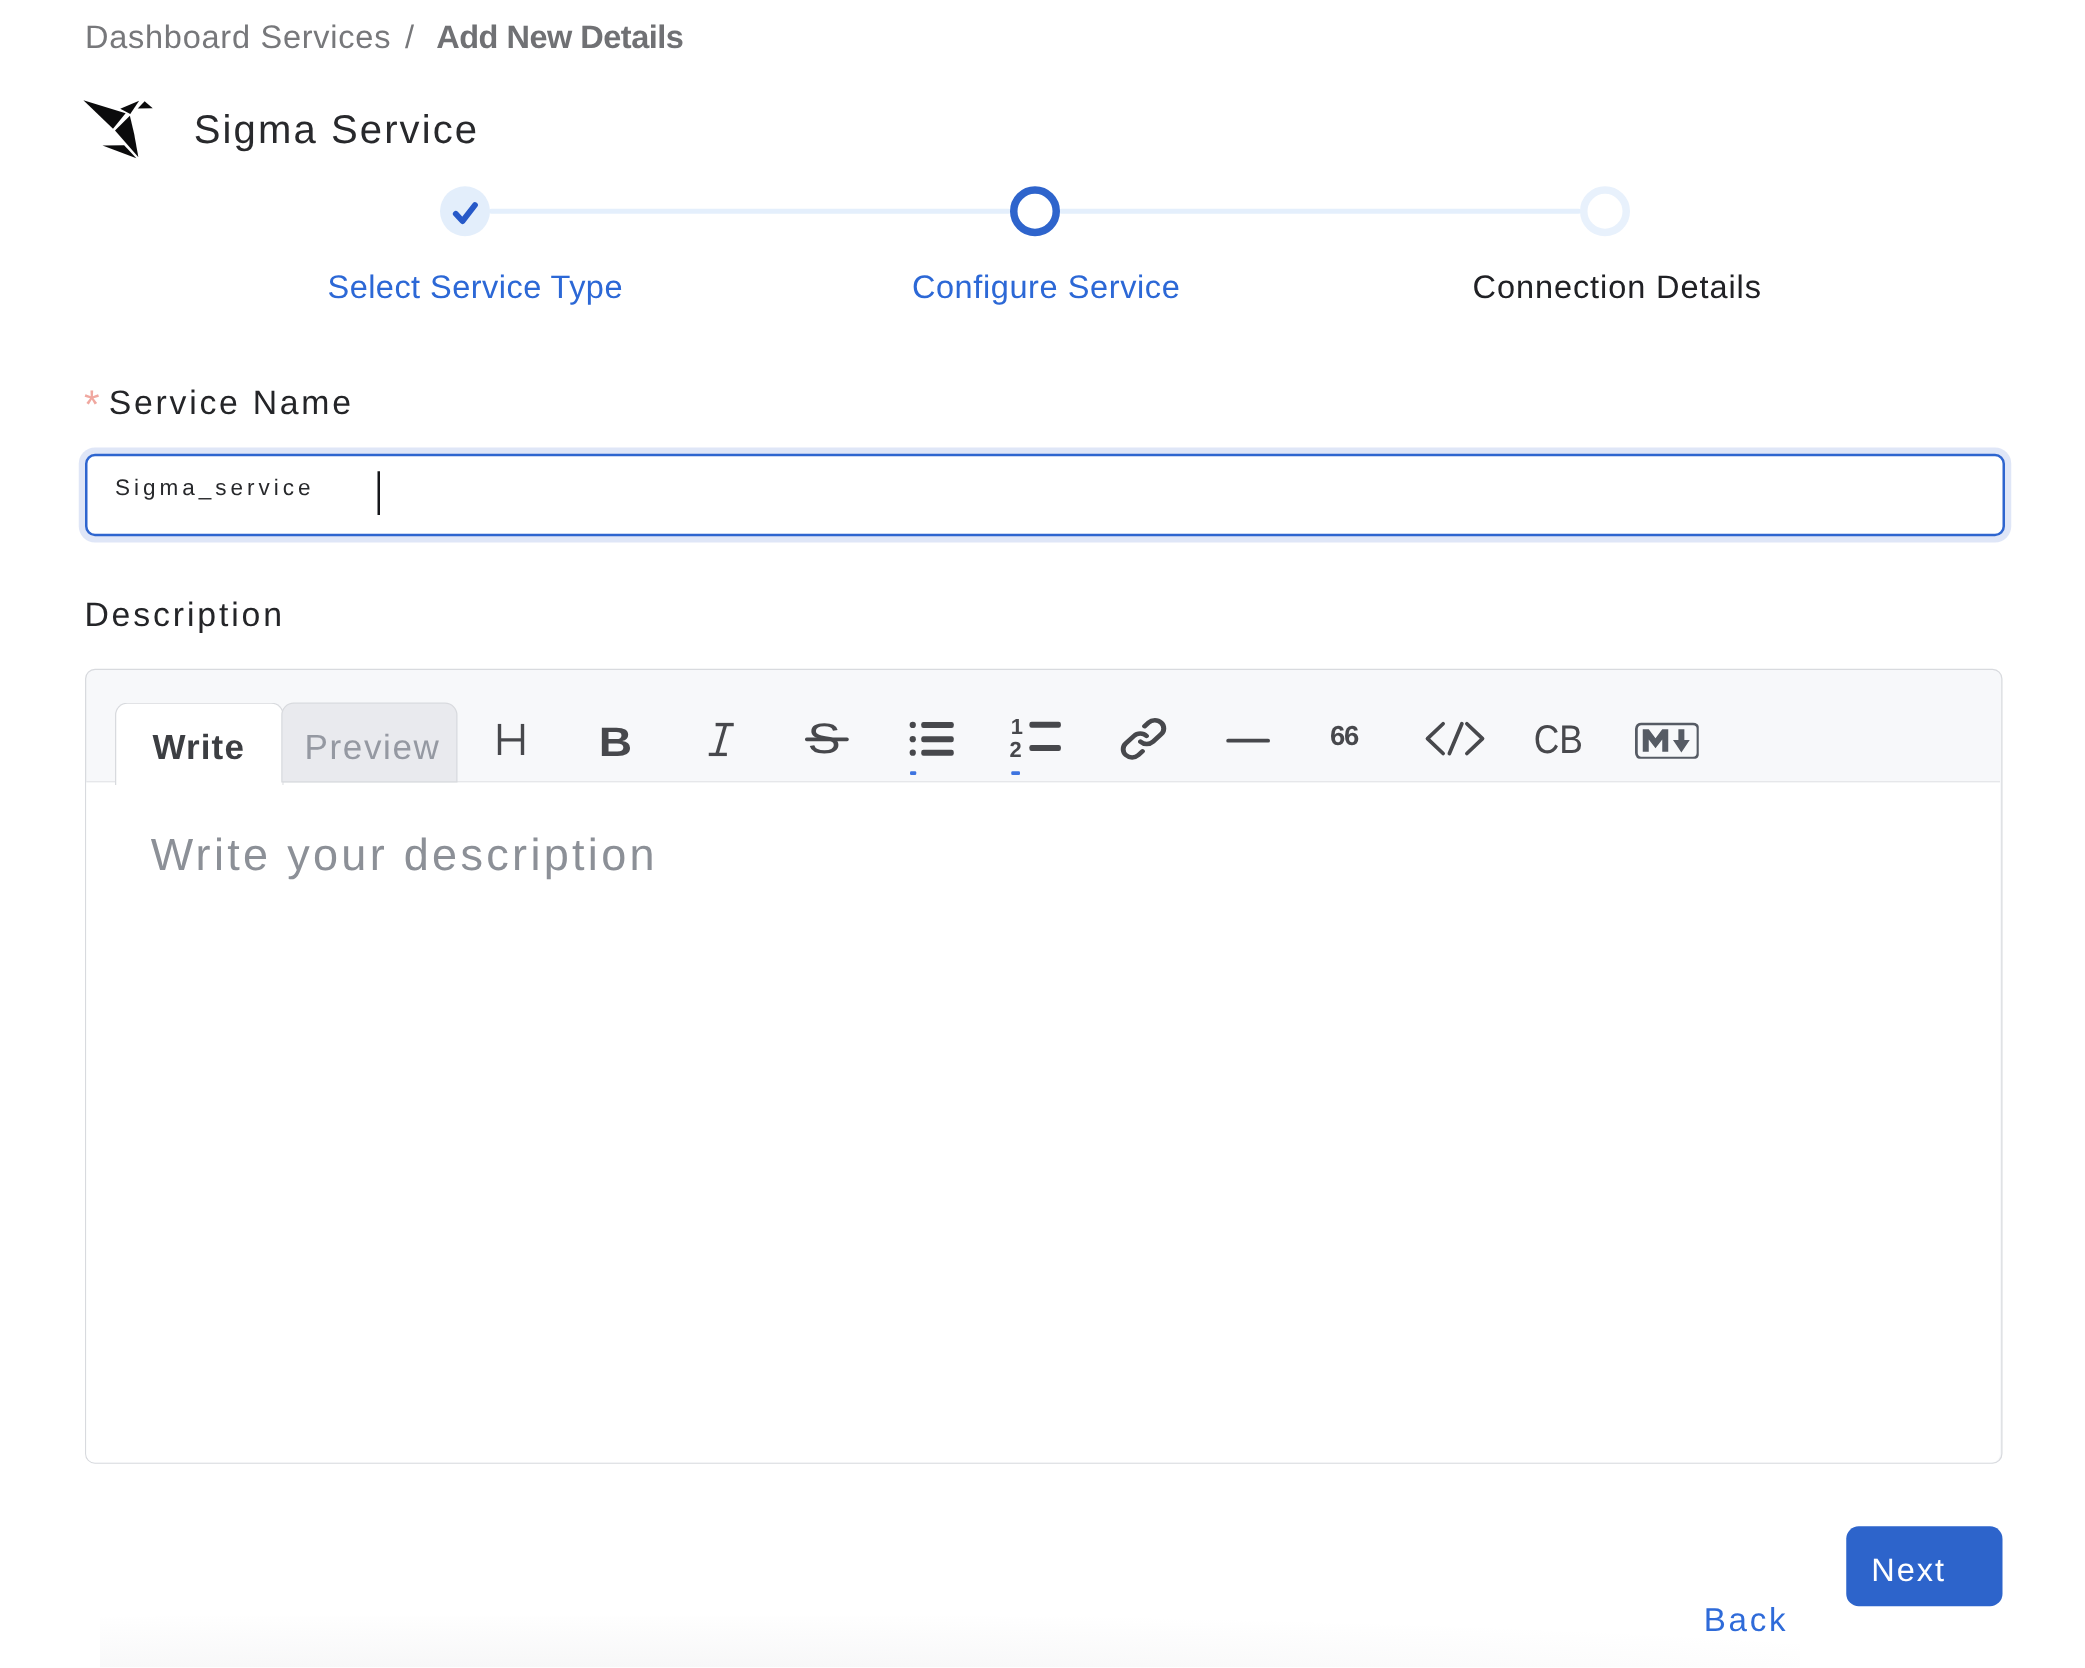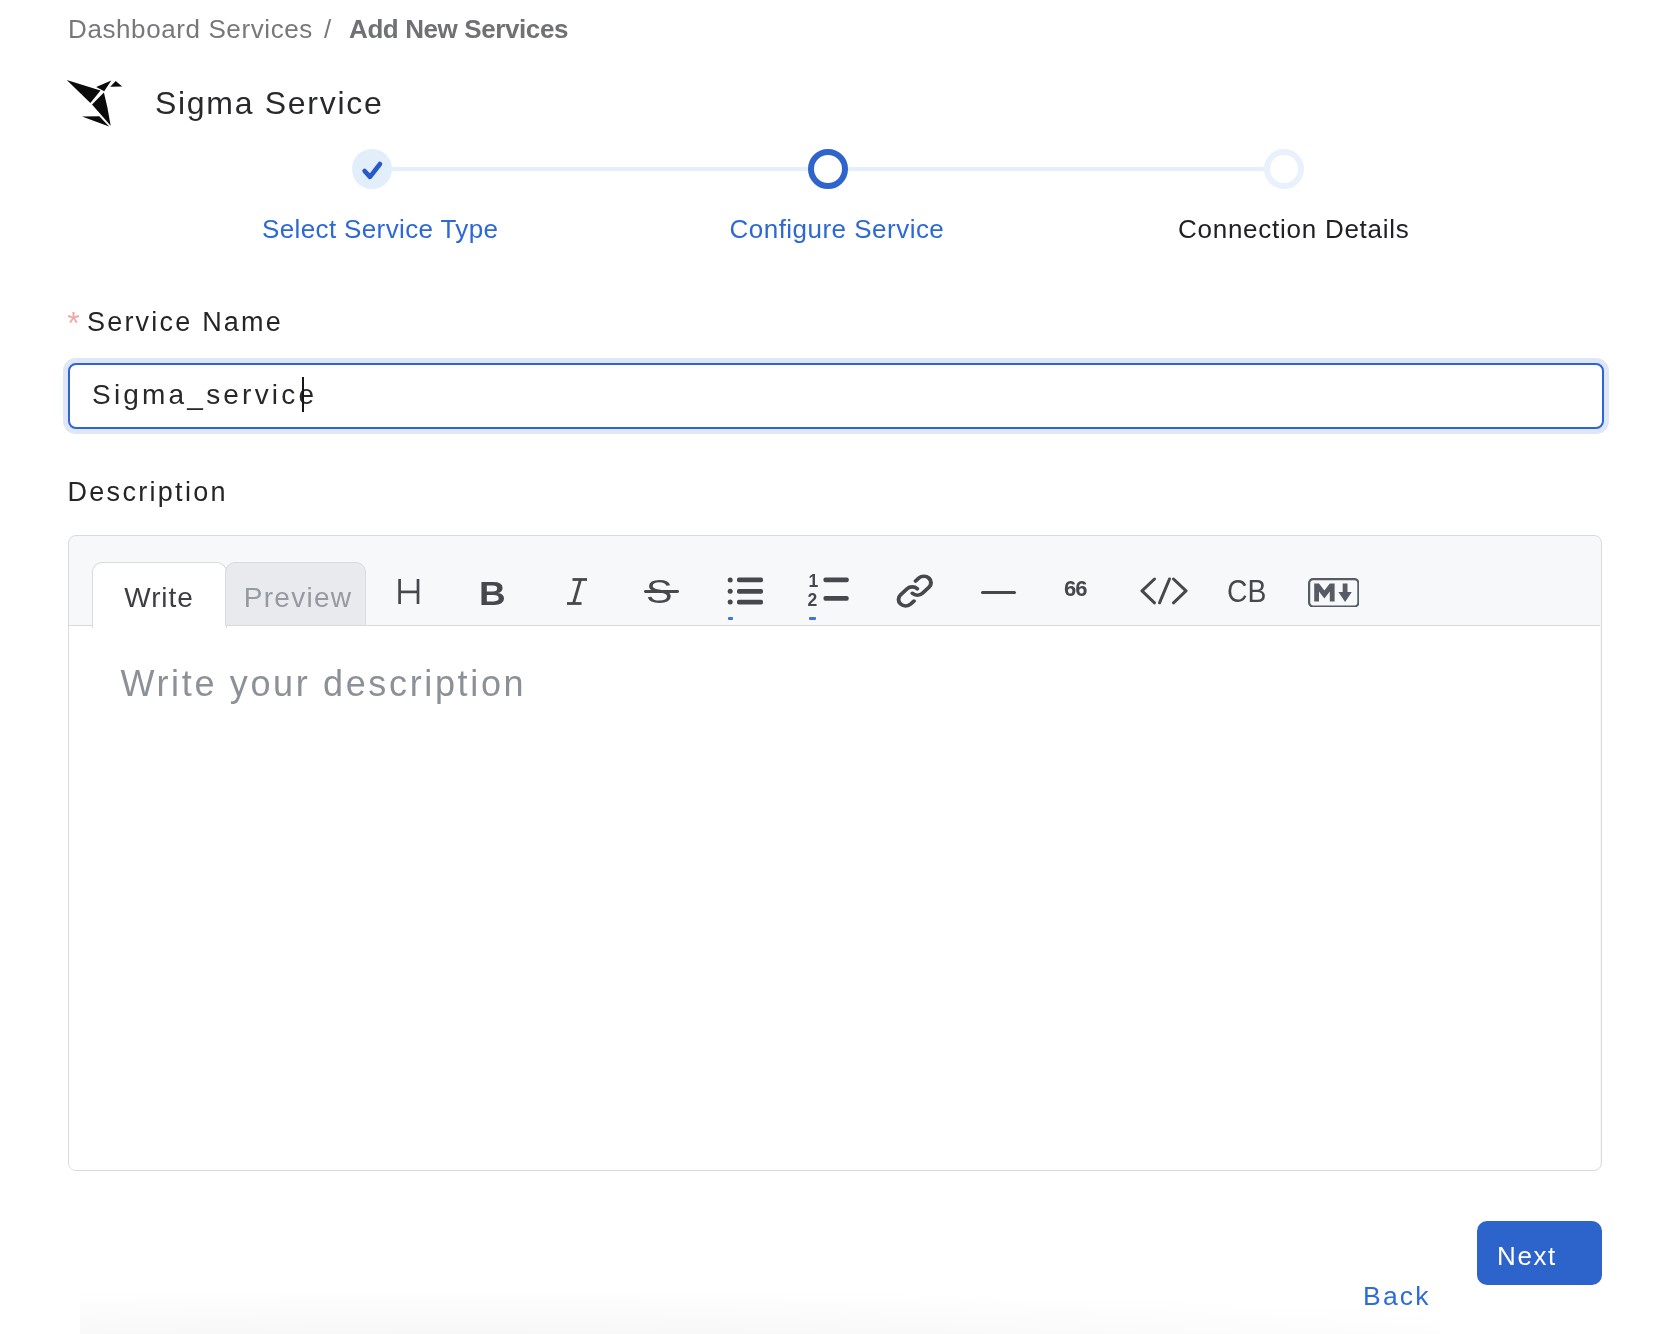--- a/index.html
+++ b/index.html
@@ -5,21 +5,21 @@
   html,body{margin:0;padding:0;background:#fff;}
   body{width:1668px;height:1334px;position:relative;overflow:hidden;
        font-family:"Liberation Sans",sans-serif;-webkit-font-smoothing:antialiased;}
   .abs{position:absolute;line-height:1;white-space:nowrap;}
 </style>
 </head>
 <body>
 
 <div class="abs" id="bc1" style="left:68px;top:15.5px;font-size:26px;color:#77787b;letter-spacing:0.6px;">Dashboard Services</div>
 <div class="abs" id="bcs" style="left:324px;top:15.5px;font-size:26px;color:#77787b;">/</div>
-<div class="abs" id="bc2" style="left:349px;top:15.5px;font-size:26px;color:#707174;font-weight:bold;letter-spacing:-0.4px;">Add New Services</div>
+<div class="abs" id="bc2" style="left:349px;top:15.5px;font-size:26px;color:#707174;font-weight:bold;letter-spacing:-0.4px;">Add New Details</div>
 
 <svg class="abs" id="logo" style="left:64px;top:77px;" width="62" height="52" viewBox="0 0 62 52">
   <g fill="#0b0b0c">
     <path d="M2.7 3.1 L36.5 13.5 L26.4 25.9 Z"></path>
     <path d="M32.2 9.9 L47.3 3.5 L40.2 14.2 Z"></path>
     <path d="M46.2 9.7 L51.7 4.0 L58.2 9.6 Z"></path>
     <path d="M39.9 15.5 L43.3 30.0 L46.7 48.7 L28.0 27.4 Z"></path>
     <path d="M18.0 39.4 L35.3 39.2 L45.1 49.6 Z"></path>
   </g>
 </svg>
@@ -36,32 +36,32 @@
 <div class="abs" style="left:1264px;top:149px;width:40px;height:40px;border-radius:50%;background:#fff;border:6px solid #e8f1fc;box-sizing:border-box;"></div>
 
 <div class="abs" id="lb1" style="left:262px;top:215.5px;width:233px;text-align:center;font-size:26px;color:#2c68d6;letter-spacing:0.37px;">Select Service Type</div>
 <div class="abs" id="lb2" style="left:729.5px;top:215.5px;width:211px;text-align:right;font-size:26px;color:#2c68d6;letter-spacing:0.48px;">Configure Service</div>
 <div class="abs" id="lb3" style="left:1178px;top:215.5px;width:229px;text-align:right;font-size:26px;color:#202125;letter-spacing:0.74px;">Connection Details</div>
 
 <div class="abs" id="ast" style="left:67.3px;top:306.5px;font-size:32px;color:#f0a8a0;">*</div>
 <div class="abs" id="snl" style="left:87px;top:308.5px;font-size:27px;color:#242528;letter-spacing:2.2px;">Service Name</div>
 
 <div class="abs" id="input" style="left:67.5px;top:363px;width:1536px;height:65.5px;border:2px solid #2e65cf;border-radius:8px;background:#fff;box-sizing:border-box;box-shadow:0 0 0 5px rgba(77,116,211,0.18);"></div>
-<div class="abs" id="inptxt" style="left:92px;top:380.5px;font-size:28px;color:#27282b;letter-spacing:3.2px;">Sigma_service</div>
+<div class="abs" id="inptxt" style="left:92px;top:380.5px;font-size:18px;color:#27282b;letter-spacing:3.2px;">Sigma_service</div>
 <div class="abs" id="caret" style="left:301.5px;top:377px;width:2.5px;height:34.5px;background:#15161a;"></div>
 
 <div class="abs" id="desc" style="left:67.5px;top:479px;font-size:27px;color:#242528;letter-spacing:2.3px;">Description</div>
 
 <div class="abs" id="edbox" style="left:67.5px;top:534.5px;width:1534px;height:636.5px;border:1.5px solid #d8dade;border-radius:8px;background:#f7f8fa;box-sizing:border-box;"></div>
 
 <div class="abs" id="edbody" style="left:69px;top:624.5px;width:1531px;height:545px;background:#fff;border-radius:0 0 7px 7px;border-top:1.5px solid #d8dade;box-sizing:border-box;"></div>
 
 <div class="abs" id="tabw" style="left:91.5px;top:561.5px;width:135px;height:66.5px;background:#fff;border:1.5px solid #d8dade;border-bottom:none;border-radius:10px 10px 0 0;box-sizing:border-box;"></div>
 <div class="abs" id="tabp" style="left:225px;top:561.5px;width:141px;height:64.5px;background:#e9eaee;border:1.5px solid #d8dade;border-radius:10px 10px 0 0;box-sizing:border-box;"></div>
-<div class="abs" id="tabwt" style="left:91.5px;top:583.5px;width:135px;text-align:center;font-size:28px;font-weight:normal;color:#3c3e42;letter-spacing:0.9px;">Write</div>
+<div class="abs" id="tabwt" style="left:91.5px;top:583.5px;width:135px;text-align:center;font-size:28px;font-weight:bold;color:#3c3e42;letter-spacing:0.9px;">Write</div>
 <div class="abs" id="tabpt" style="left:227.5px;top:583.5px;width:141px;text-align:center;font-size:28px;color:#9599a2;letter-spacing:1.3px;">Preview</div>
 
 <svg class="abs" id="icH" style="left:397.4px;top:578.9px;" width="24" height="25.5" viewBox="0 0 24 25.5">
   <g stroke="#47484c" stroke-width="2.7" fill="none">
     <line x1="2.6" y1="0" x2="2.6" y2="25.5"></line>
     <line x1="21" y1="0" x2="21" y2="25.5"></line>
     <line x1="2.6" y1="12.9" x2="21" y2="12.9"></line>
   </g>
 </svg>
 <div class="abs" id="icB" style="left:479px;top:577px;font-size:33px;font-weight:bold;color:#47484c;transform:scaleX(1.12);transform-origin:0 0;">B</div>

